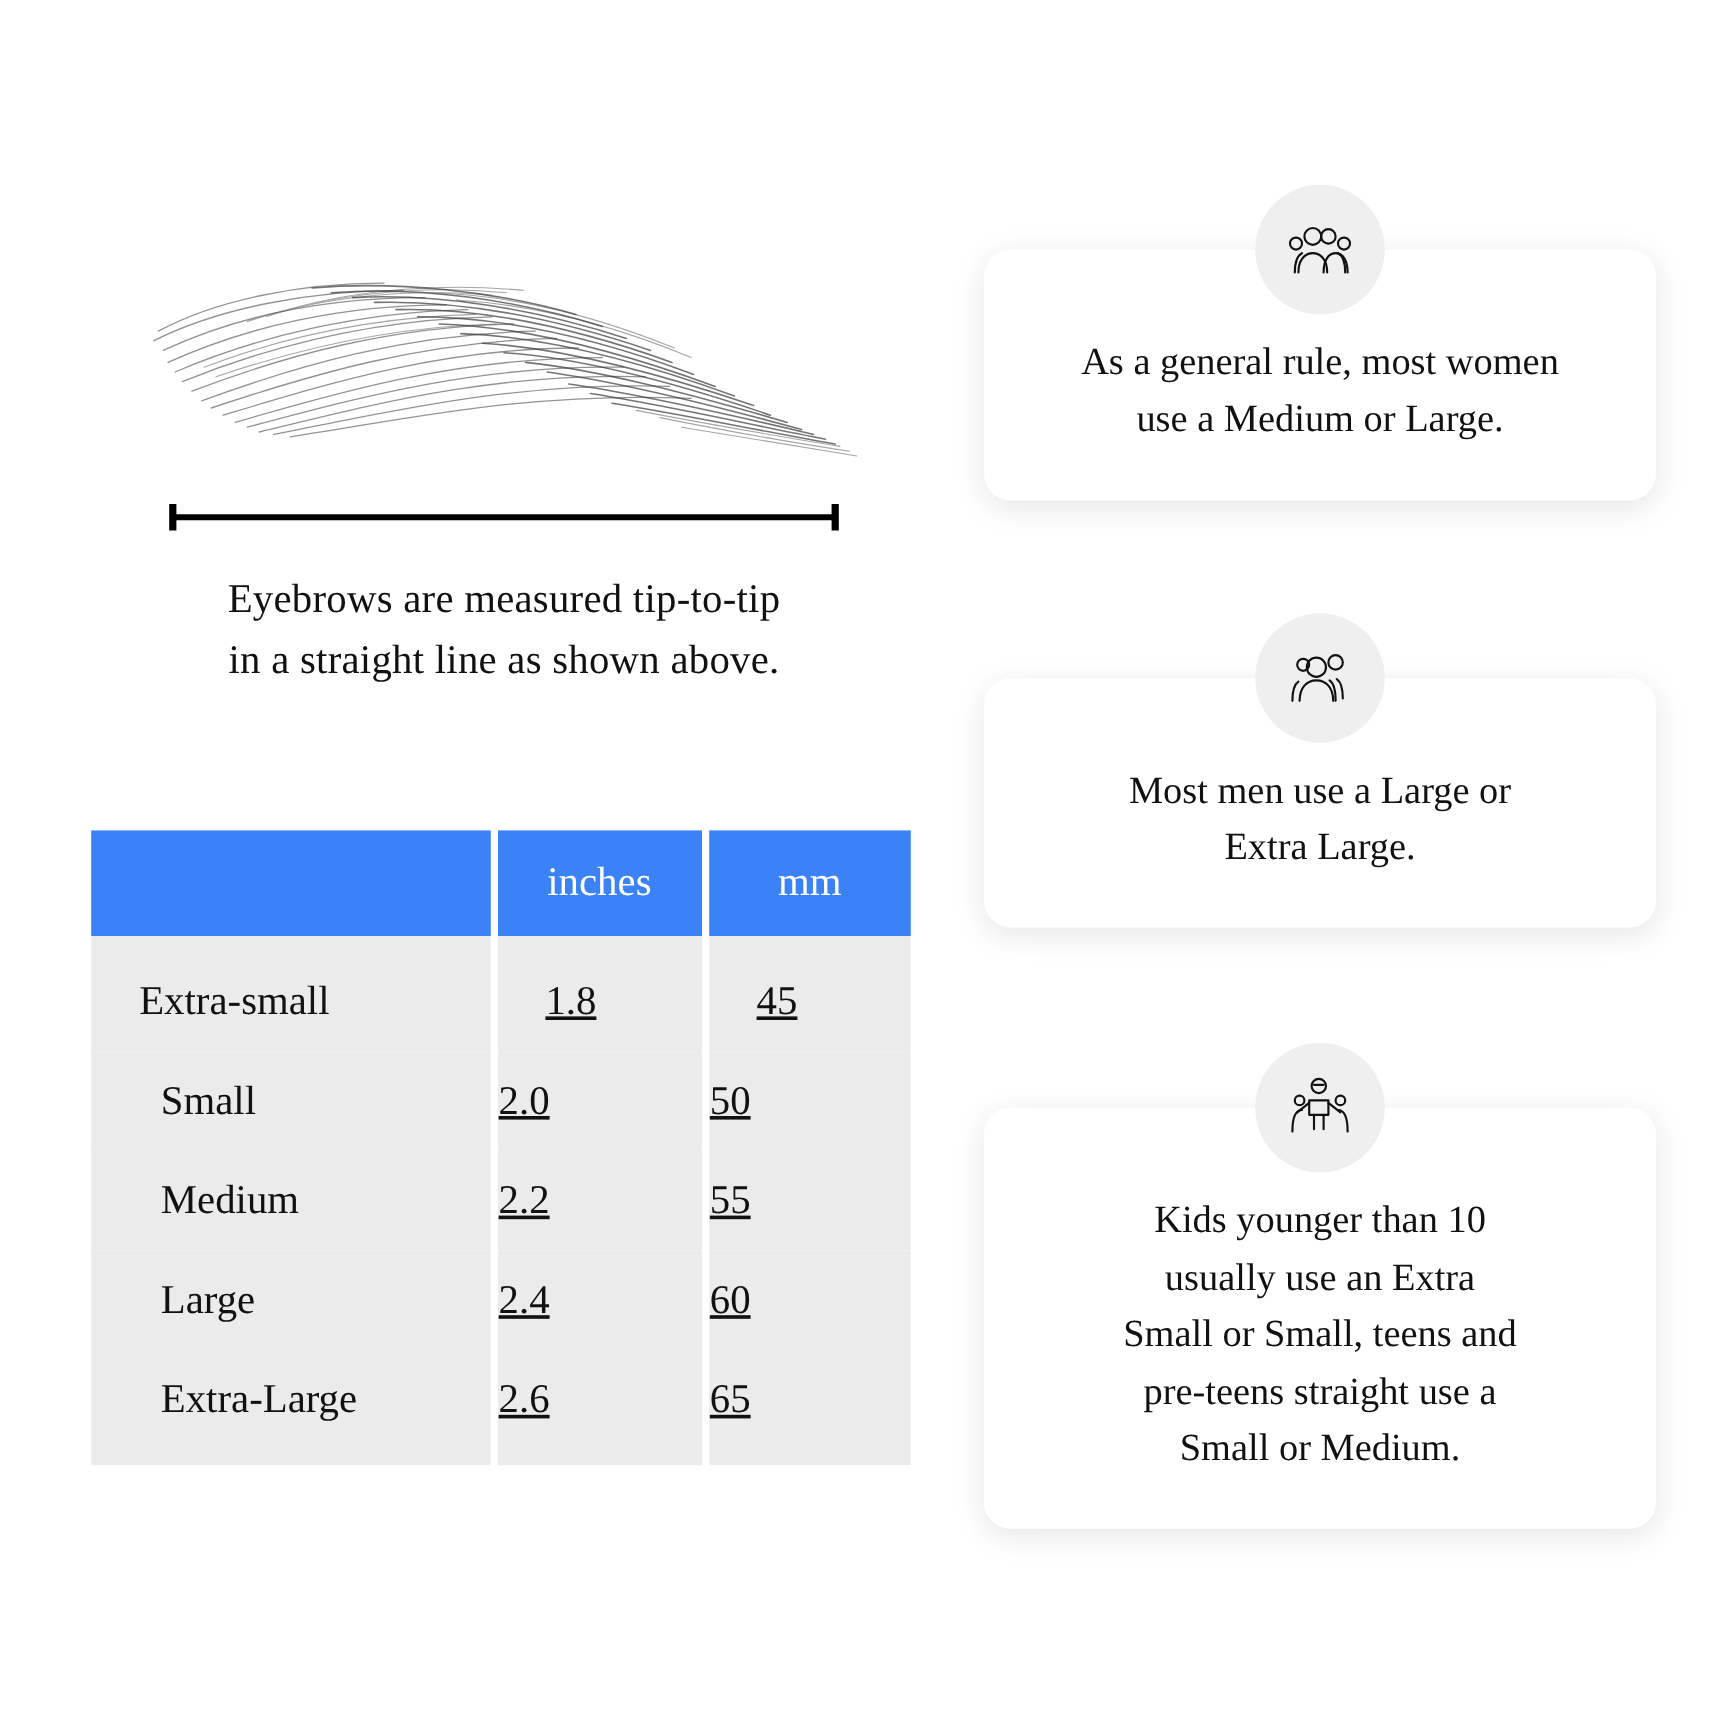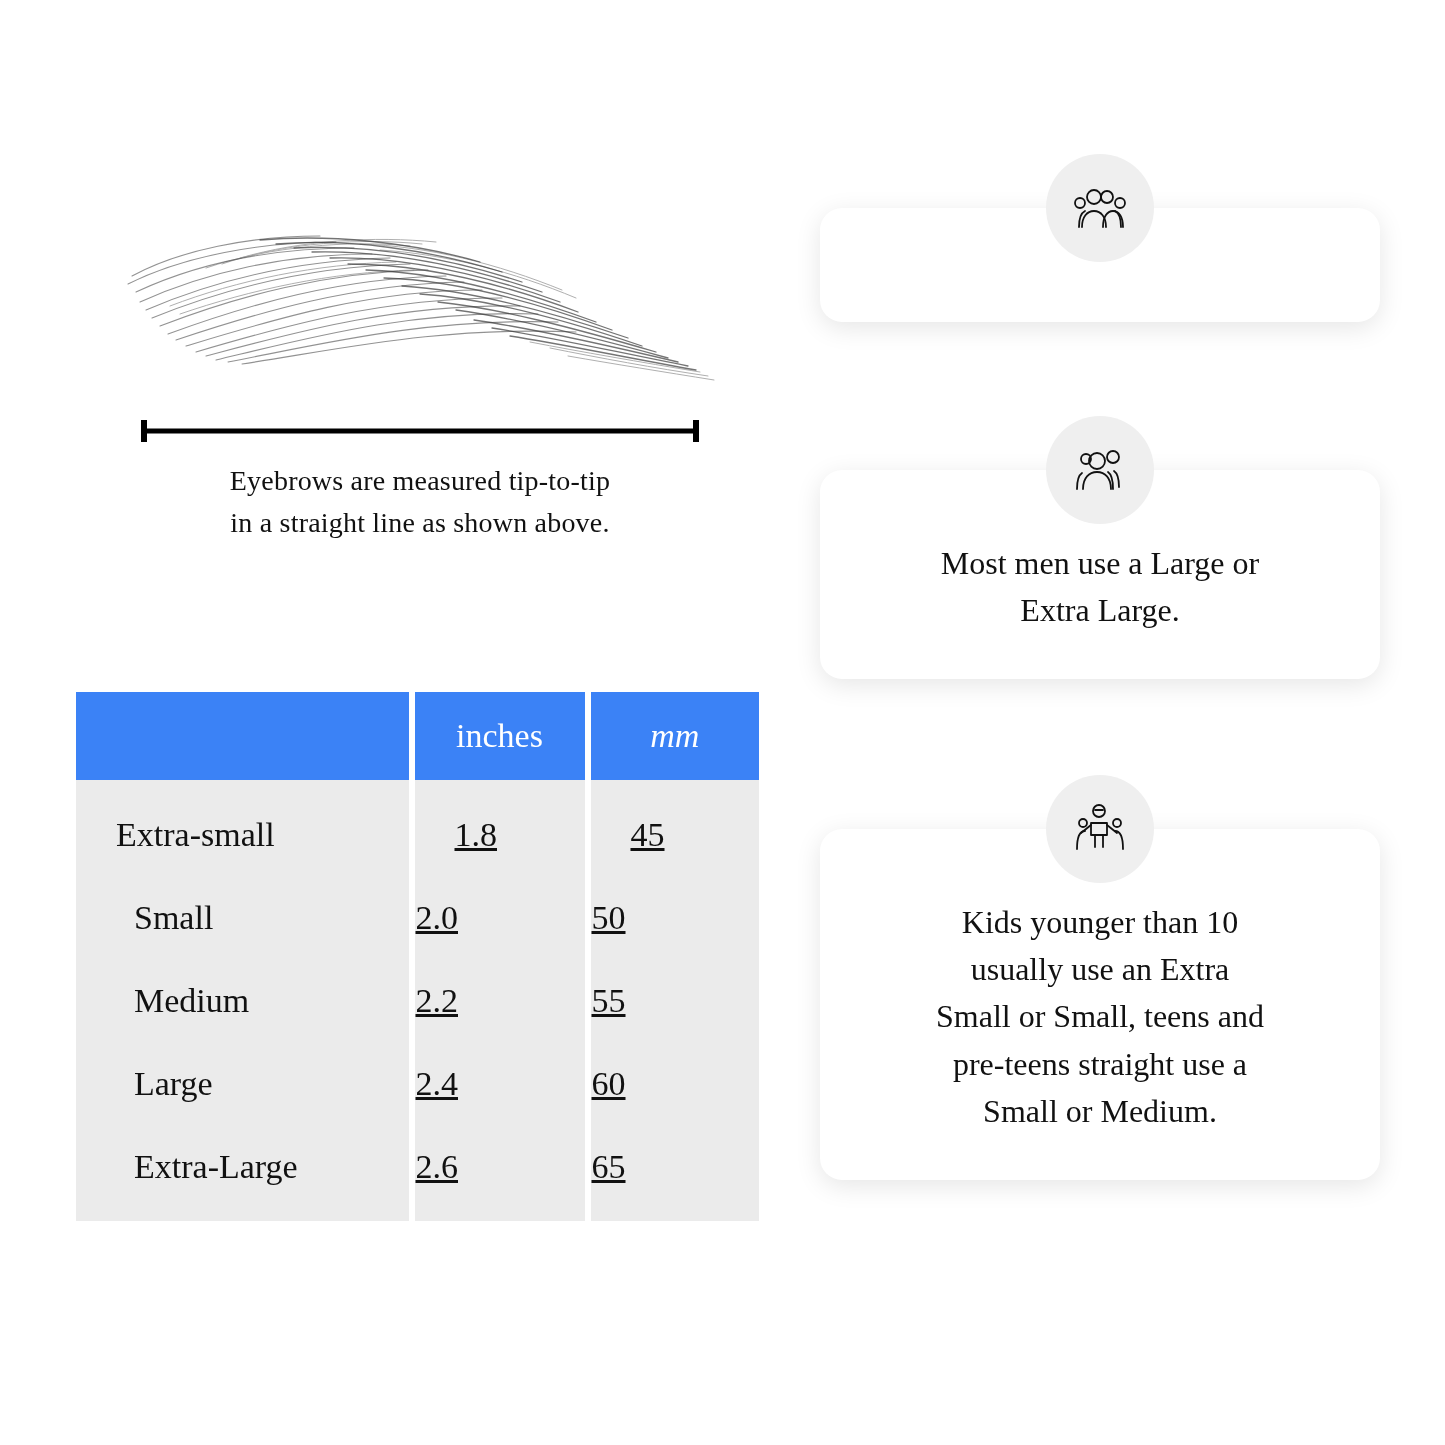--- a/index.html
+++ b/index.html
@@ -42,23 +42,23 @@
   }
   .measure-line {
     position: absolute;
     left: 70px;
     top: 268px;
     width: 560px;
     height: 26px;
   }
 
   .caption {
-    margin-top: 10px;
+    margin-top: 24px;
     text-align: center;
-    font-size: 28px;
+    font-size: 34px;
     line-height: 1.5;
     letter-spacing: 0.2px;
     color: #111;
     width: 700px;
   }
 
   
   .size-table {
     position: absolute;
     left: 70px;
@@ -73,21 +73,21 @@
     font-weight: normal;
     font-size: 34px;
     height: 86px;
     vertical-align: middle;
     text-align: center;
   }
   .size-table th.blank-head {
     width: 350px;
   }
   .size-table th.col-in { width: 178px; }
-  .size-table th.col-mm { width: 178px; font-style: italic; }
+  .size-table th.col-mm { width: 178px; }
 
   .size-table td {
     background: #ebebeb;
     font-size: 34px;
     height: 81px;
     vertical-align: middle;
     color: #111;
   }
   .size-table td.name {
     text-align: left;
@@ -258,20 +258,24 @@
           <path d="M18 16 a7 7 0 1 1 14 0 a7 7 0 1 1 -14 0"></path>
           <path d="M13 46 c0-10 5-16 12-16 s12 6 12 16"></path>
           <path d="M10 46 c0-9 2-14 6-16"></path>
           <path d="M32 16 a6 6 0 1 1 12 0 a6 6 0 1 1 -12 0"></path>
           <path d="M34 46 c0-10 4-16 10-16 s10 6 10 16"></path>
           <path d="M6 22 a5 5 0 1 1 10 0 a5 5 0 1 1 -10 0"></path>
           <path d="M46 22 a5 5 0 1 1 10 0 a5 5 0 1 1 -10 0"></path>
           <path d="M52 46 c0-9-2-14-6-16"></path>
         </svg>
       </div>
+      <div class="card-text">
+        <div>As a general rule, most women</div>
+        <div>use a Medium or Large.</div>
+      </div>
     </div>
 
     <div class="card card-2">
       <div class="card-icon">
         <svg width="62" height="54" viewBox="0 0 62 54" fill="none" stroke="#111" stroke-width="1.8" stroke-linecap="round" stroke-linejoin="round">
           <path d="M20 18 a8 8 0 1 1 16 0 a8 8 0 1 1 -16 0"></path>
           <path d="M14 46 c0-11 6-17 14-17 s14 6 14 17"></path>
           <path d="M38 14 a6 6 0 1 1 12 0 a6 6 0 1 1 -12 0"></path>
           <path d="M44 46 c0-10-2-15-5-17"></path>
           <path d="M50 44 c0-10-2-14-5-16"></path>

